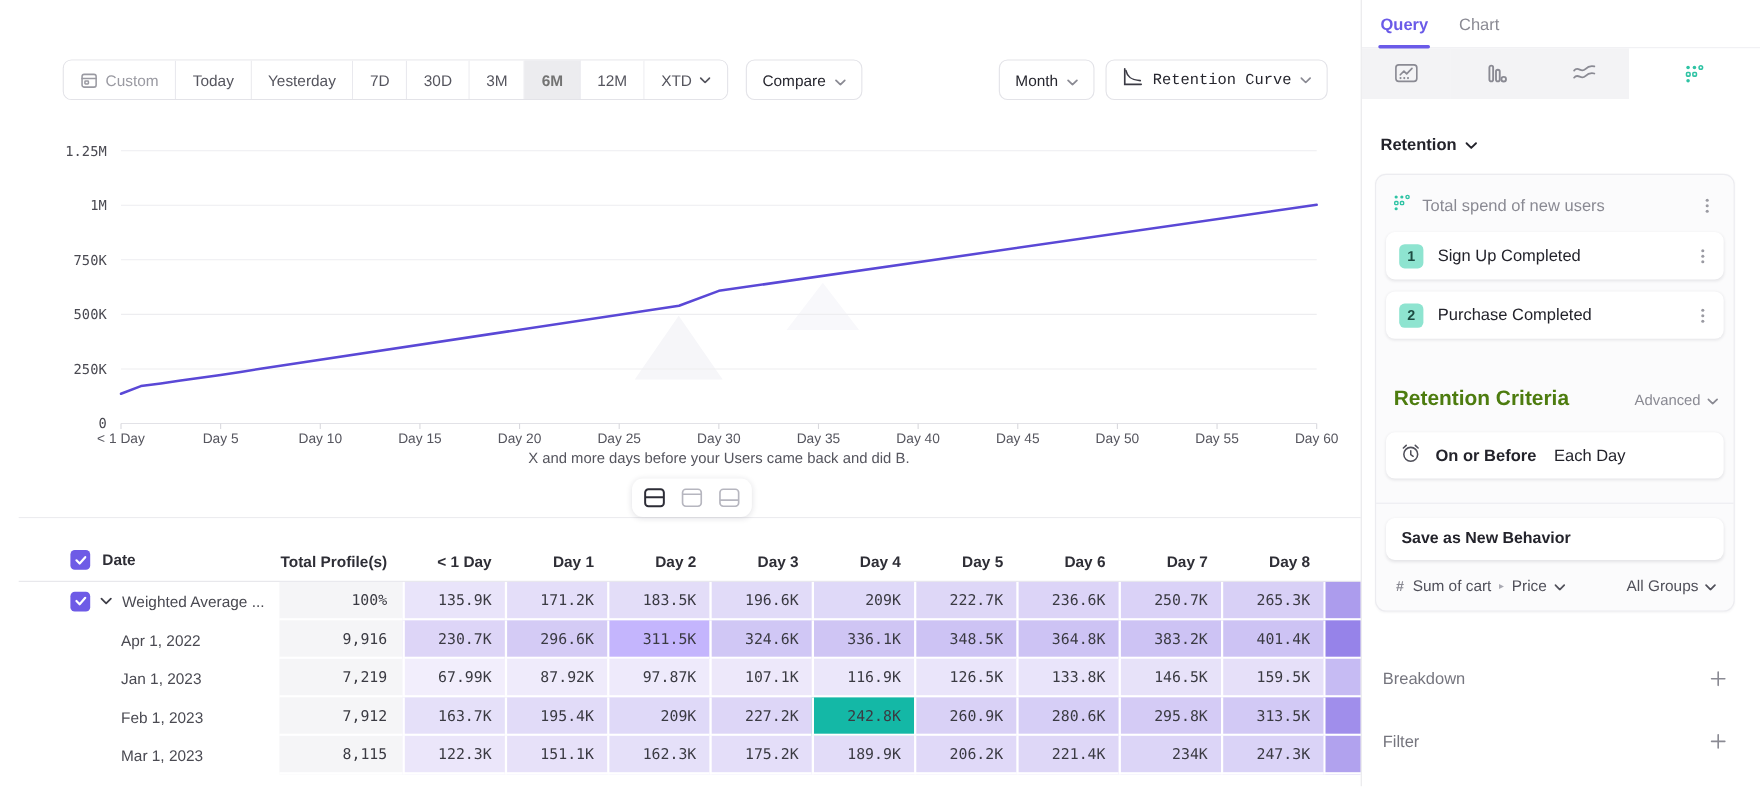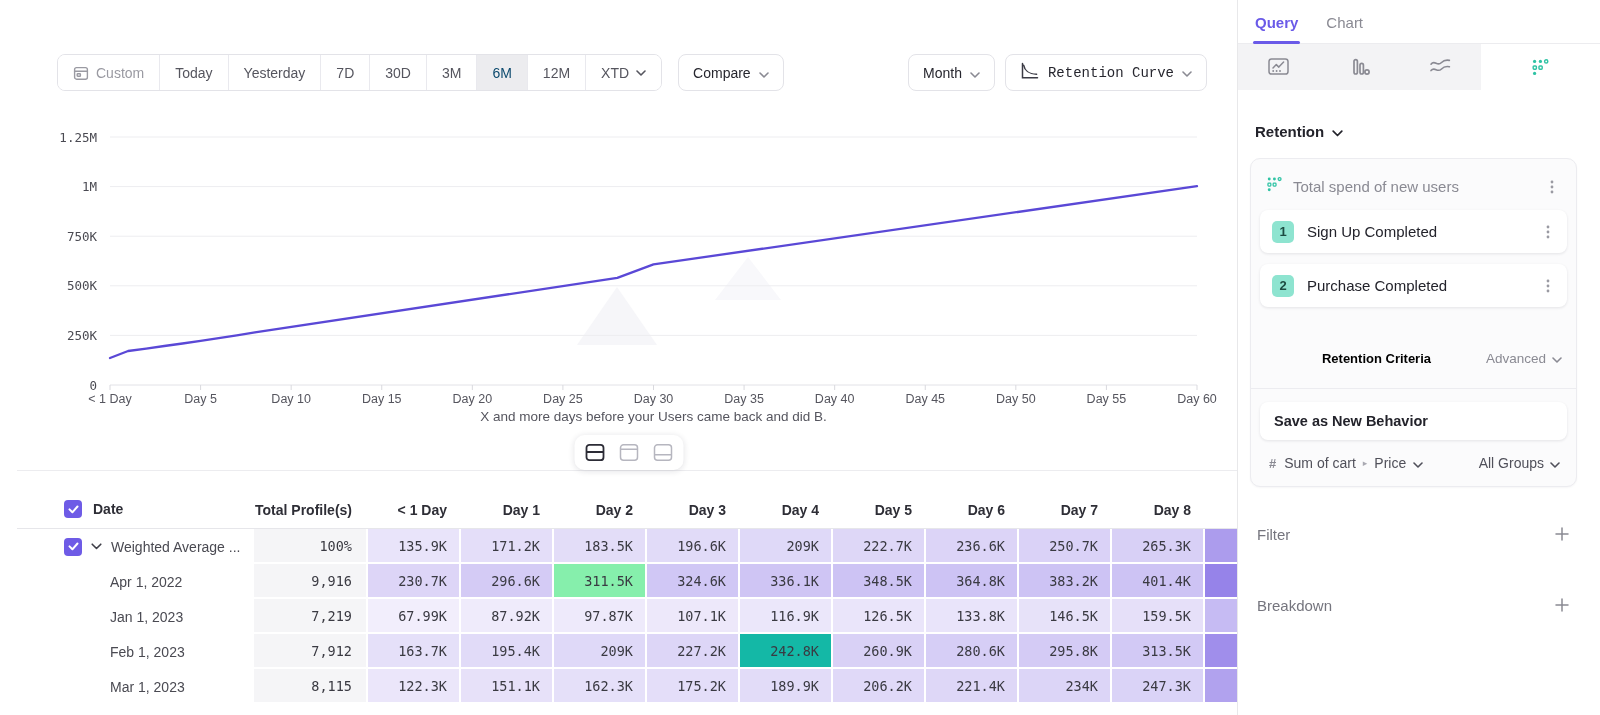--- a/index.html
+++ b/index.html
@@ -14,21 +14,21 @@
   #main { position:absolute; left:0; top:0; width:1237px; height:519px;margin-left:17px; }
 
   .toolbar { position:absolute; left:40px; top:54px; width:1150px; display:flex; align-items:center; }
   .seg { display:flex; border:1px solid #e3e3e8; border-radius:8px; overflow:hidden; background:#fff; height:37px; }
   .seg button {
     display:flex; align-items:center; gap:7px; border:none; background:#fff; cursor:pointer;
     padding:0 15px; font:14px "Liberation Sans",sans-serif; color:#55555e; border-right:1px solid #e9e9ee; height:100%;
   }
   .seg button:last-child { border-right:none; }
   .seg button.muted { color:#9a9aa2; }
-  .seg button.active { background:#ececef; color:#0c4a6e; font-weight:normal; }
+  .seg button.active { background:#ececef; color:#737373; font-weight:bold; }
   .btn {
     display:flex; align-items:center; gap:8px; height:37px; padding:0 14px; background:#fff;
     border:1px solid #e3e3e8; border-radius:8px; cursor:pointer; font:14px "Liberation Sans",sans-serif; color:#26262e;
   }
   .btn .chev { color:#8a8a93; }
   .toolbar .spacer { flex:1; }
   .ml16 { margin-left:16px;justify-content:space-between; }
   .ml10 { margin-left:10px;font-family:Liberation Mono, monospace; }
 
   .legend { position:absolute; left:0; top:112px; width:1225px; text-align:center; font-size:13px; color:#3f3f48; }
@@ -85,21 +85,21 @@
   .outer-card { margin-top:18px; background:#fbfbfc; border:1px solid #ececf0; border-radius:10px; padding:9px 9px 0 9px; box-shadow:0 1px 2px rgba(20,20,40,.04); }
   .behavior-head { display:flex; align-items:center; gap:10px; padding:8px 6px 2px 6px; cursor:pointer; }
   .behavior-title { flex:1; font-size:15px; color:#8a8a93; }
   .kebab { border:none; background:transparent; cursor:pointer; display:flex; padding:2px; }
   .step-card { margin-top:11px; height:43px; background:#fff; border-radius:8px; box-shadow:0 1px 3px rgba(20,20,40,.10);
                display:flex; align-items:center; gap:13px; padding:0 10px 0 12px; cursor:pointer; }
   .step-badge { width:22px; height:22px; border-radius:5px; display:flex; align-items:center; justify-content:center;
                 font-size:13px; font-weight:bold; color:#1d4c42; }
   .step-label { flex:1; font-size:15px; color:#23232b; }
   .criteria-row { margin:44px 5px 0 7px; display:flex; align-items:center; }
-  .criteria-label { flex:1; font-size:13px; font-weight:bold; color:#000000;text-align:center; }
+  .criteria-label { flex:1; font-size:19px; font-weight:bold; color:#4d7c0f; }
   .advanced { display:flex; align-items:center; gap:6px; font-size:13.5px; color:#8a8a93; border:none; background:transparent; cursor:pointer; }
   .criteria-card { margin-top:19px; height:42px; background:#fff; border-radius:8px; box-shadow:0 1px 3px rgba(20,20,40,.10);
                    display:flex; align-items:center; gap:12px; padding:0 12px; cursor:pointer; }
   .cond { font-size:15px; font-weight:bold; color:#23232b; }
   .window { font-size:15px; color:#23232b; margin-left:4px; }
   .inner-hr { margin:22px -9px 0 -9px; height:1px; background:#ececf0; }
   .save-btn { margin-top:13px; width:100%; height:38px; background:#fff; border:none; border-radius:8px;
               box-shadow:0 1px 3px rgba(20,20,40,.10); display:flex; align-items:center; padding:0 14px;
               font:bold 14.5px "Liberation Sans",sans-serif; color:#23232b; cursor:pointer; }
   .measure-row { display:flex; align-items:center; gap:8px; padding:15px 7px 15px 9px; }
@@ -302,21 +302,21 @@
         <div class="c cday mono" style="background: rgb(216, 208, 246);">265.3K</div>
         <div class="c cstrip" style="background: rgb(172, 156, 237);"></div>
       </div>
       <div class="trow brow">
         <div class="c c0">
           <div class="row-label-plain">Apr 1, 2022</div>
         </div>
         <div class="c cprof mono">9,916</div>
         <div class="c cday mono" style="background: rgb(221, 213, 247);">230.7K</div>
         <div class="c cday mono" style="background: rgb(212, 203, 245);">296.6K</div>
-        <div class="c cday mono" style="background: #86efac;">311.5K</div>
+        <div class="c cday mono" style="background: #c4b5fd;">311.5K</div>
         <div class="c cday mono" style="background: rgb(208, 199, 245);">324.6K</div>
         <div class="c cday mono" style="background: rgb(207, 197, 244);">336.1K</div>
         <div class="c cday mono" style="background: rgb(205, 195, 244);">348.5K</div>
         <div class="c cday mono" style="background: rgb(205, 195, 244);">364.8K</div>
         <div class="c cday mono" style="background: rgb(205, 195, 244);">383.2K</div>
         <div class="c cday mono" style="background: rgb(205, 195, 244);">401.4K</div>
         <div class="c cstrip" style="background: rgb(150, 131, 233);"></div>
       </div>
       <div class="trow brow">
         <div class="c c0">
@@ -472,20 +472,29 @@
       <div class="criteria-row">
         <span class="criteria-label">Retention Criteria</span>
         <button class="advanced">
           <span>Advanced</span>
           <span class="chev"><svg width="10" height="6" viewBox="0 0 10 6" fill="none" stroke="currentColor" stroke-width="1.6" stroke-linecap="round" stroke-linejoin="round">
                 <path d="M1 1l4 4 4-4"></path>
               </svg></span>
         </button>
       </div>
 
+      <div class="criteria-card">
+        <span id="clock-icon-slot"><svg width="21" height="20" viewBox="0 0 21 20" fill="none" stroke="#50505a" stroke-width="1.4" stroke-linecap="round">
+              <circle cx="10.5" cy="11" r="6.3"></circle>
+              <path d="M10.5 7.8v3.4l2.2 1.6"></path>
+              <path d="M3.8 5.3L6.4 2.9M17.2 5.3l-2.6-2.4"></path>
+            </svg></span>
+        <span class="cond">On or Before</span>
+        <span class="window">Each Day</span>
+      </div>
 
       <div class="inner-hr"></div>
 
       <button class="save-btn">
         <span>Save as New Behavior</span>
       </button>
 
       <div class="measure-row">
         <span class="measure-hash">#</span>
         <span class="measure-main">
@@ -498,30 +507,30 @@
         </span>
         <button class="groups-dd">
           <span>All Groups</span>
           <span class="chev"><svg width="10" height="6" viewBox="0 0 10 6" fill="none" stroke="currentColor" stroke-width="1.6" stroke-linecap="round" stroke-linejoin="round">
                 <path d="M1 1l4 4 4-4"></path>
               </svg></span>
         </button>
       </div>
     </div>
 
+    <div class="addable breakdown-row">
+      <span class="lbl">Breakdown</span>
+      <button class="plus-btn">
+          <svg width="16" height="16" viewBox="0 0 16 16" fill="none" stroke="#8a8a93" stroke-width="1.5" stroke-linecap="round">
+            <path d="M8 2v12M2 8h12"></path>
+          </svg>
+        </button>
+    </div>
     <div class="addable filter-row">
       <span class="lbl">Filter</span>
       <button class="plus-btn">
           <svg width="16" height="16" viewBox="0 0 16 16" fill="none" stroke="#8a8a93" stroke-width="1.5" stroke-linecap="round">
             <path d="M8 2v12M2 8h12"></path>
           </svg>
         </button>
     </div>
-    <div class="addable breakdown-row">
-      <span class="lbl">Breakdown</span>
-      <button class="plus-btn">
-          <svg width="16" height="16" viewBox="0 0 16 16" fill="none" stroke="#8a8a93" stroke-width="1.5" stroke-linecap="round">
-            <path d="M8 2v12M2 8h12"></path>
-          </svg>
-        </button>
-    </div>
   </div>
 </div>
 
 </body></html>

